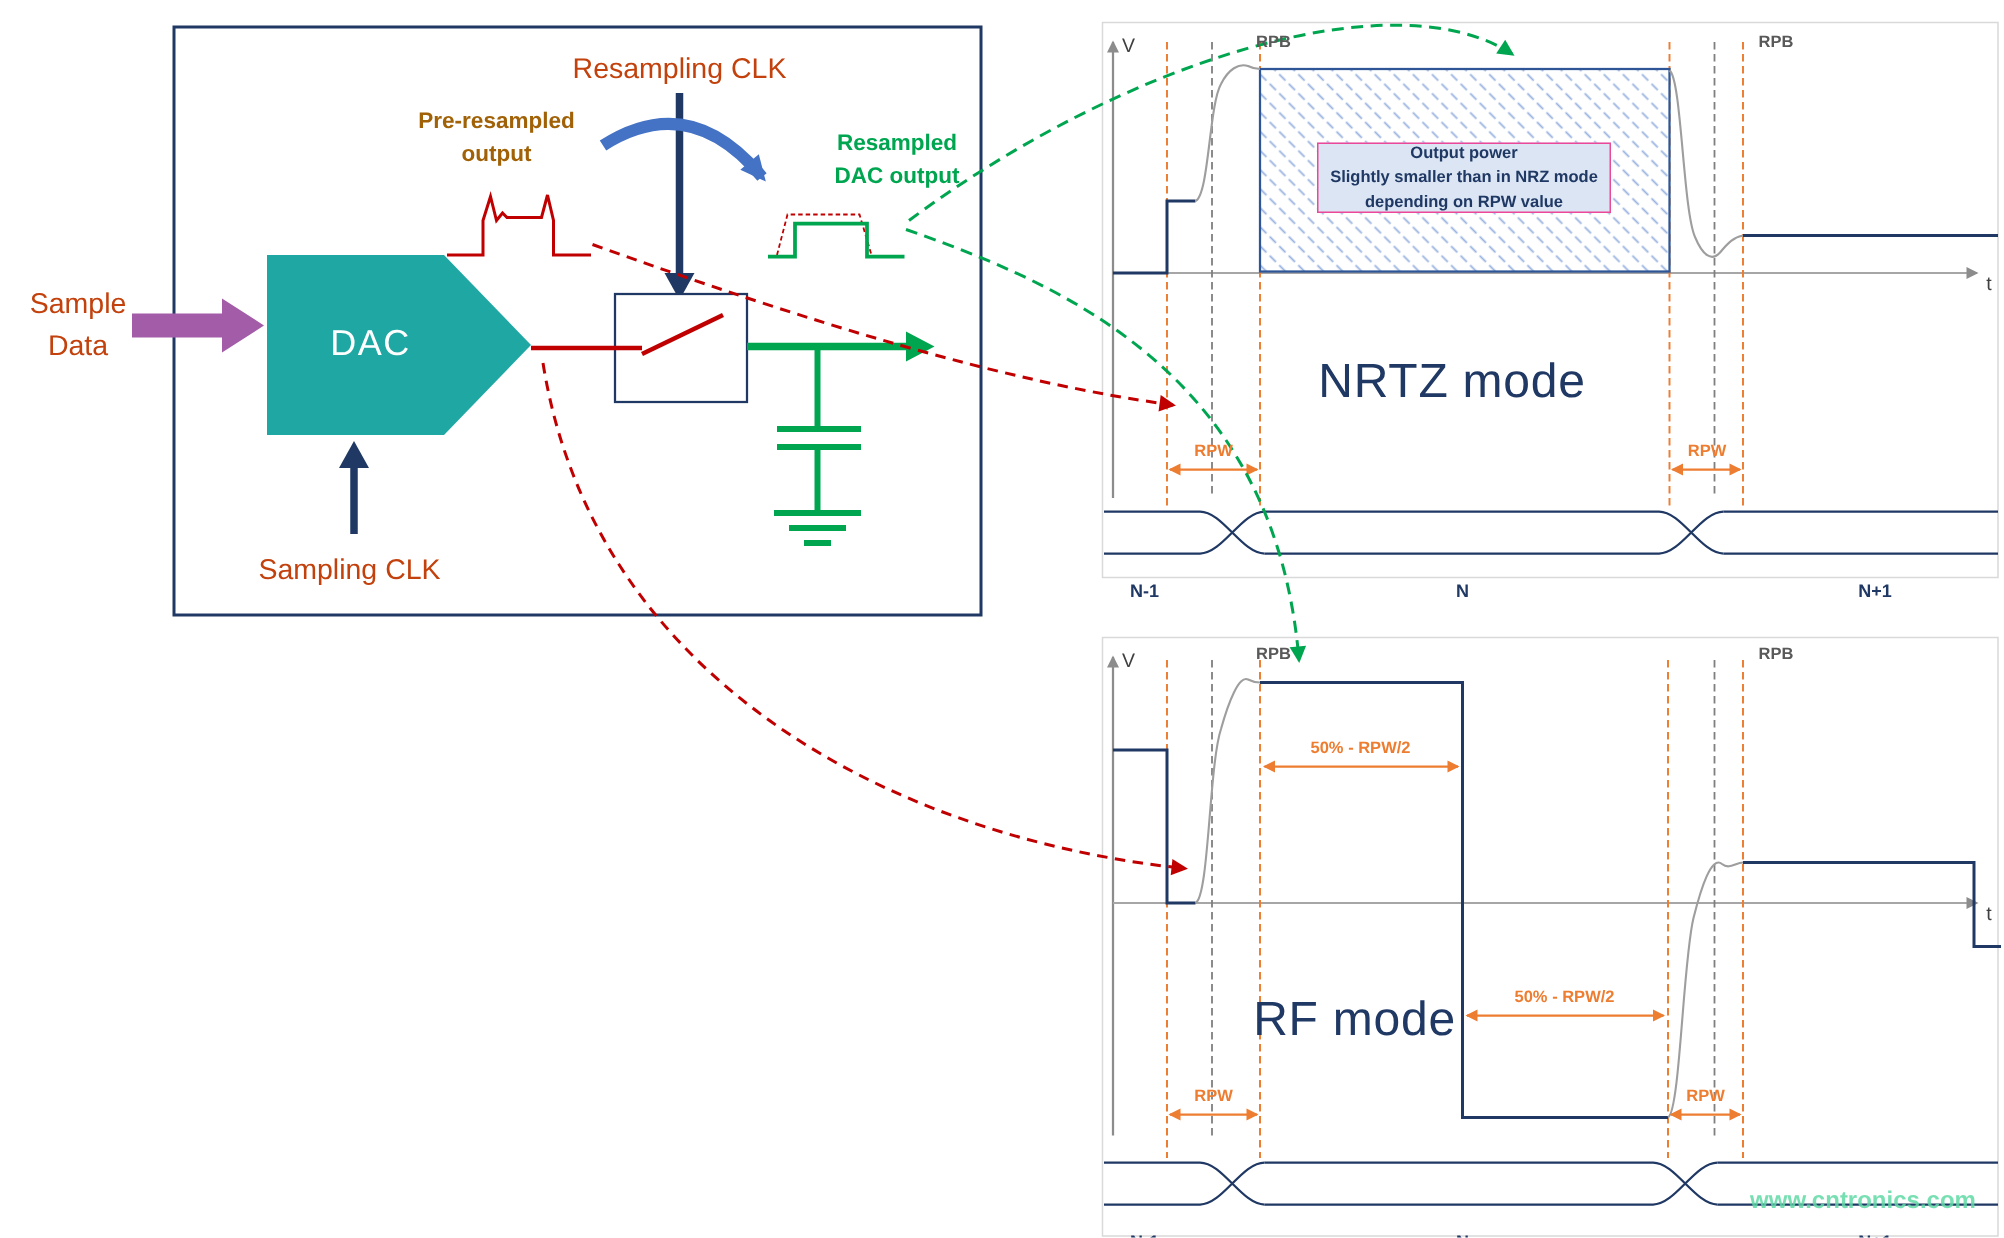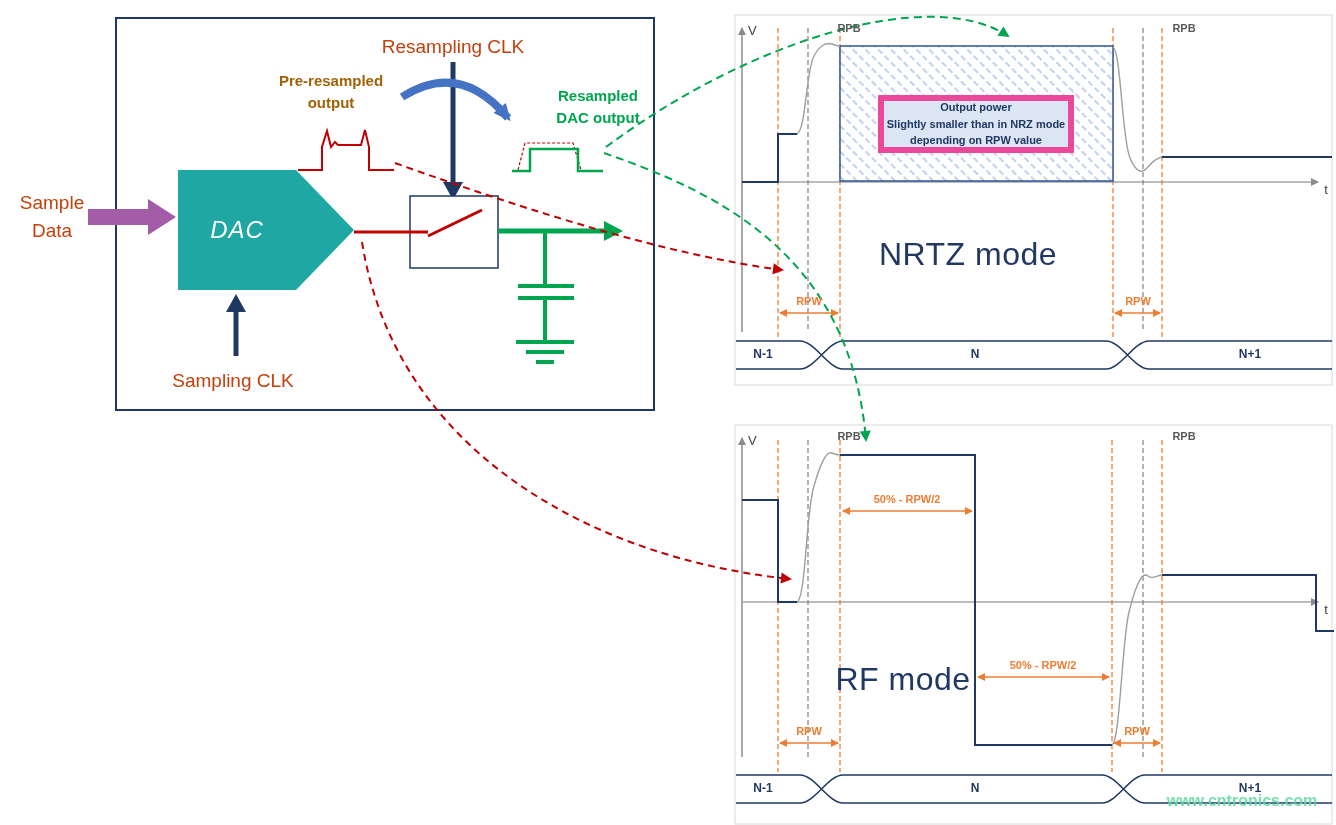--- a/index.html
+++ b/index.html
@@ -11,23 +11,23 @@
          font-family:"Liberation Sans", sans-serif; }
   .lbl.left { transform:translate(0,-50%); text-align:left; }
   .navy-big { font-size:19px; color:#c2410c; }
   .mode     { font-size:32px; color:#1f3864; letter-spacing:0.5px; }
   .red-sm   { font-size:15px; font-weight:bold; color:#a16207; }
   .green-sm { font-size:15px; font-weight:bold; color:#00a550; }
   .dac-txt  { font-size:24px; color:#ffffff; letter-spacing:1px; }
   .axis-txt { font-size:13px; color:#404040; }
   .rpb      { font-size:11px; font-weight:bold; color:#595959;margin-left:39px; }
   .rpw      { font-size:11px; font-weight:bold; color:#ED7D31; }
-  .nlbl     { font-size:12px; font-weight:bold; color:#1f3864; }
-  .note-box { position:absolute; left:878px; top:95px; width:196px; height:58px;
-              background:#dbe5f3; border:6px solid #ec4899; display:flex;
+  .nlbl     { font-size:12px; font-weight:bold; color:#1f3864;margin-top:40px; }
+  .note-box { position:absolute; left:878px; top:95px; width:196px; height:47px;
+              background:#dbe5f3; border:1px solid #ec4899; display:flex;
               align-items:center; justify-content:center; }
   .note-box span { font-size:11px; font-weight:bold; color:#1f3864; line-height:1.5;
                    text-align:center; white-space:pre-line; }
   .watermark { font-size:16px; color:rgba(96,217,166,0.85); font-weight:600; }
 </style>
 </head>
 <body>
 
 <div class="canvas">
 
@@ -163,21 +163,21 @@
   </g>
 </svg>
 
 <div class="lbl navy-big" style="left:453px; top:47px;">Resampling CLK</div>
 <div class="lbl red-sm" style="left:331px; top:92px;">Pre-resampled
 output</div>
 <div class="lbl green-sm" style="left:578px; top:107px;margin-left:20px;">Resampled
 DAC output</div>
 <div class="lbl navy-big" style="left:52px; top:217px;">Sample
 Data</div>
-<div class="lbl dac-txt" style="left:237px; top:230px;font-style:italic;">DAC</div>
+<div class="lbl dac-txt" style="left:247px; top:230px;">DAC</div>
 <div class="lbl navy-big" style="left:233px; top:381px;">Sampling CLK</div>
 
 <div class="lbl left axis-txt" style="left:748px; top:31px;">V</div>
 <div class="lbl axis-txt" style="left:1326px; top:190px;">t</div>
 <div class="lbl rpb" style="left:810px; top:29px;">RPB</div>
 <div class="lbl rpb" style="left:1145px; top:29px;">RPB</div>
 <div class="note-box">
   <span>Output power
 Slightly smaller than in NRZ mode
 depending on RPW value</span>

